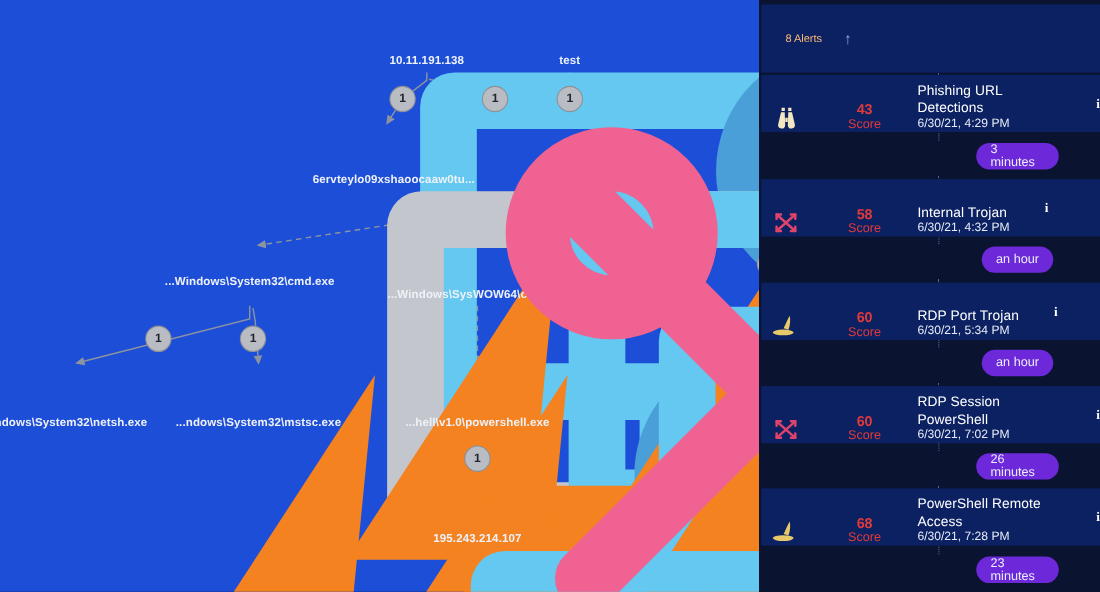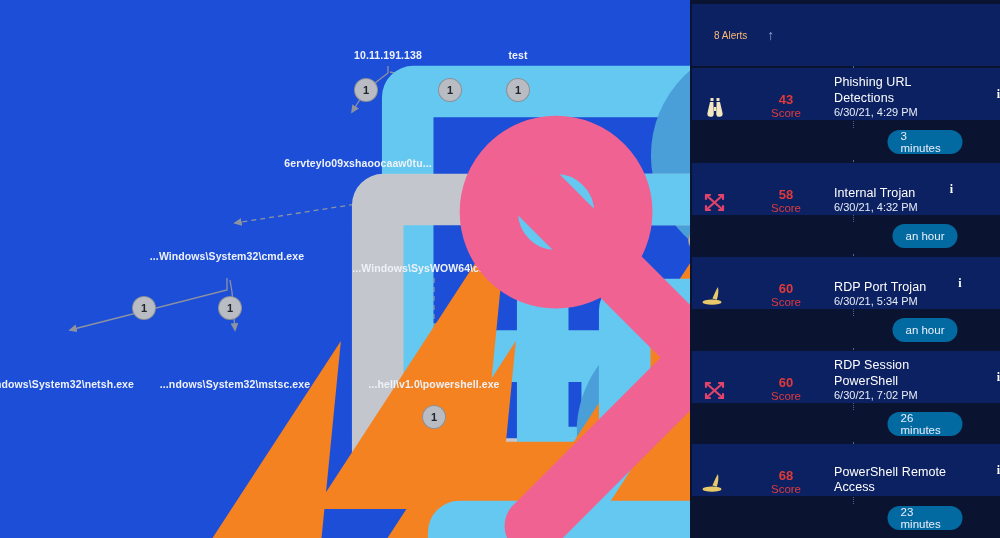--- a/index.html
+++ b/index.html
@@ -30,21 +30,21 @@
   .a-icon{width:46px;min-width:46px;display:flex;align-items:center;justify-content:center;}
   .a-score{width:52px;min-width:52px;text-align:center;line-height:1.12;}
   .a-score .v{font-size:13px;color:#e03a3a;font-weight:bold;display:block;}
   .a-score .s{font-size:11.5px;color:#e03a3a;display:block;}
   .a-mid{line-height:1.25;}
   .a-mid .t{font-size:12.5px;color:#ffffff;display:block;letter-spacing:.1px;}
   .a-mid .d{font-size:11px;color:#e7ecf6;display:block;}
   .a-info{font-size:12px;font-weight:bold;color:#ffffff;font-family:"Liberation Serif",serif;margin-left:10px;align-self:center;}
 
   .gap-line{position:absolute;left:calc(50% + 8px);width:0;border-left:1.5px dotted #4e63a8;}
-  .pill{position:absolute;height:24px;border-radius:12px;background:#0369a1;color:#eaf0fb;
+  .pill{position:absolute;height:24px;border-radius:12px;background:#6d28d9;color:#eaf0fb;
         font-size:11.5px;display:flex;align-items:center;justify-content:center;padding:0 13px;
         transform:translateX(-50%);}
 </style>
 </head>
 <body>
 
 <div id="app">
 
   <div id="graph">
 
@@ -181,20 +181,21 @@
       </div>
       <div class="lbl">...hell\v1.0\powershell.exe</div>
     </div>
 
     <div class="node" style="left:434px;top:447px">
       <div class="glyph">
         <svg width="30" height="28" viewBox="0 0 24 24" fill="#64c8f0">
             <path d="M2.2 2.4h19.6a1.4 1.4 0 0 1 1.4 1.4v11.3a1.4 1.4 0 0 1-1.4 1.4h-7.5v2h2.6v2.1H7.1v-2.1h2.6v-2H2.2A1.4 1.4 0 0 1 .8 15.1V3.8a1.4 1.4 0 0 1 1.4-1.4zm.9 2.3v9.5h17.8V4.7z"></path>
           </svg>
       </div>
+      <div class="lbl">195.243.214.107</div>
     </div>
 
     <div class="badge" style="left:366px;top:90px">1</div>
     <div class="mini-alert" style="left:368px;top:100px">
       <svg width="20" height="20" viewBox="0 0 24 24" stroke="#f06292" stroke-width="2.6" fill="none" stroke-linecap="round">
         <path d="M4 4 L19 19"></path>
           <path d="M19 4 L4 19"></path>
           <circle cx="5" cy="5" r="3"></circle>
           <circle cx="18" cy="18" r="3"></circle>
       </svg>
@@ -309,20 +310,21 @@
             <path d="M17 2c-1.6 2.4-3.4 6.6-5.6 11.4l4.4 1.4C17.4 10.4 17.7 5.6 17 2z"></path>
             <ellipse cx="11" cy="17.2" rx="9.5" ry="2.6"></ellipse>
           </svg>
       </div>
       <div class="a-score">
         <span class="v">68</span>
         <span class="s">Score</span>
       </div>
       <div class="a-mid">
         <span class="t">PowerShell Remote Access</span>
+        <span class="d">6/30/21, 7:28 PM</span>
       </div>
       <span class="a-info">i</span>
     </div>
 
     <div class="pill" style="left:235px;top:130px">3 minutes</div>
     <div class="pill" style="left:235px;top:224px">an hour</div>
     <div class="pill" style="left:235px;top:318px">an hour</div>
     <div class="pill" style="left:235px;top:412px">26 minutes</div>
     <div class="pill" style="left:235px;top:506px">23 minutes</div>
   </div>

